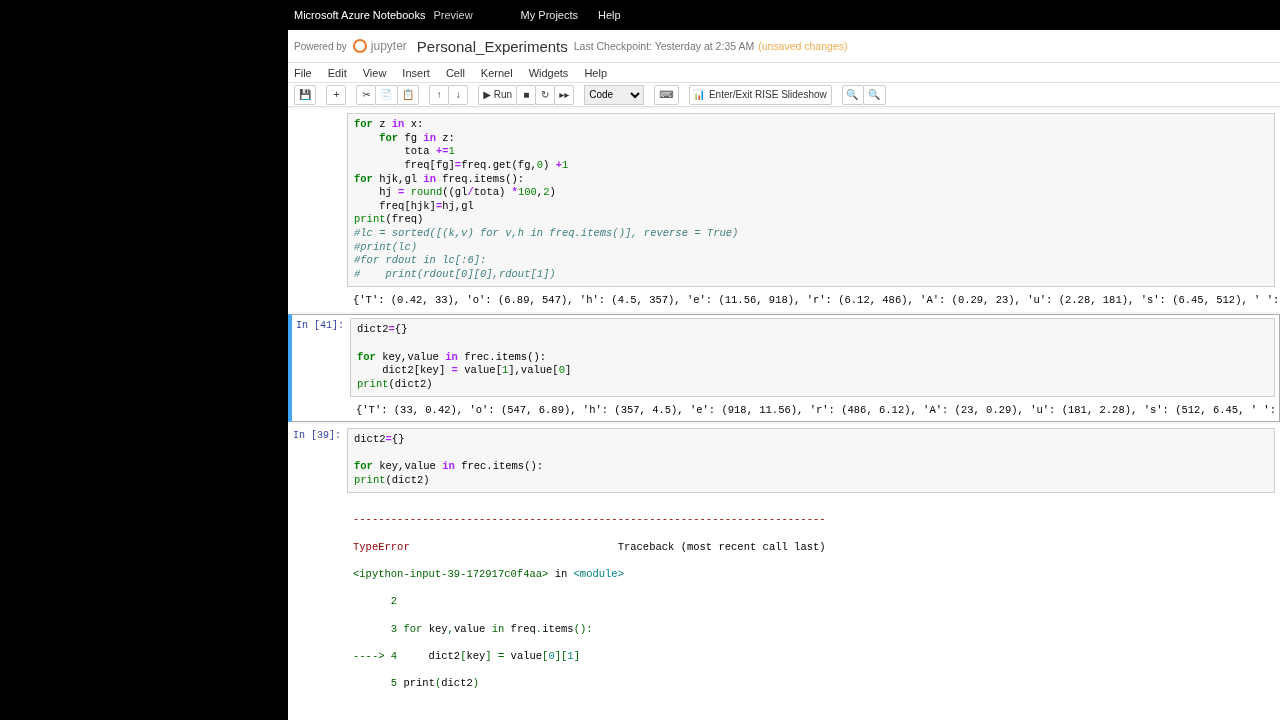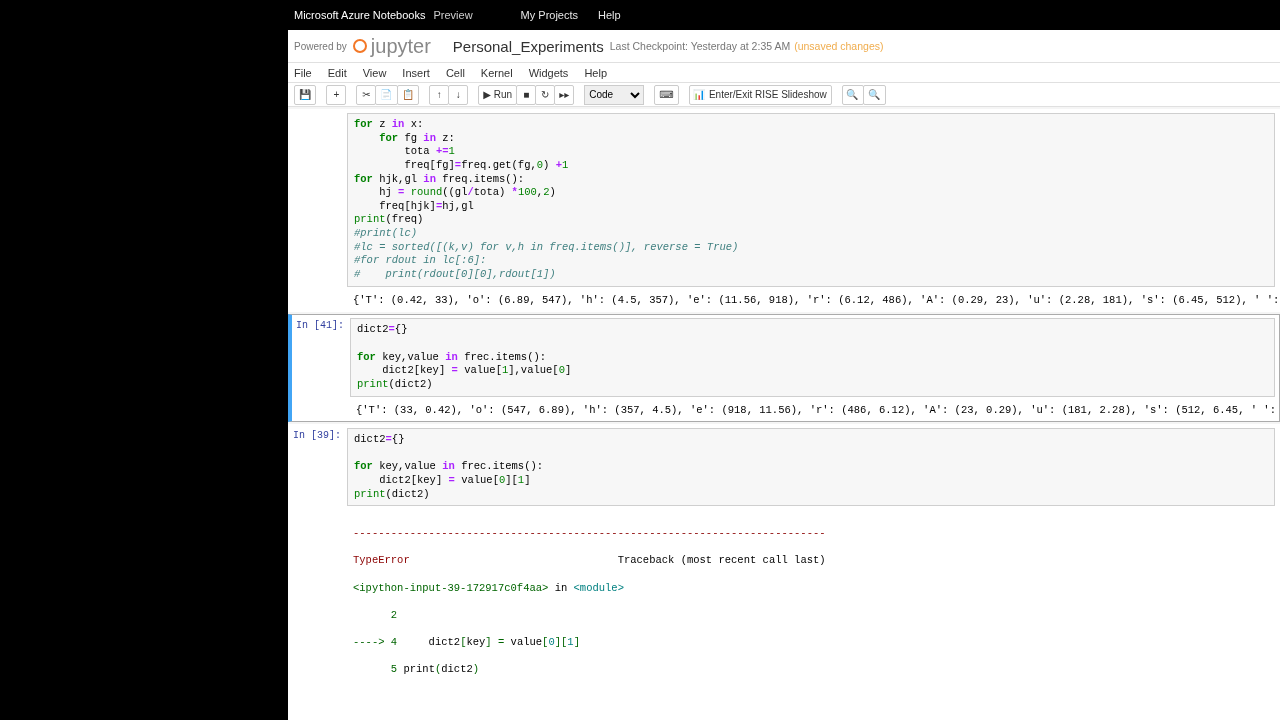--- a/index.html
+++ b/index.html
@@ -5,21 +5,21 @@
     * { margin: 0; padding: 0; box-sizing: border-box; }
     body { font-family: "Helvetica Neue", Helvetica, Arial, sans-serif; font-size: 13px; background: #000; }
     .page-wrap { width: 992px; margin-left: 288px; background: #fff; min-height: 720px; }
     .azure-header { background: #000; color: #fff; height: 30px; display: flex; align-items: center; padding: 0 6px; font-size: 11px; }
     .azure-header .brand { font-weight: 500; }
     .azure-header .preview { margin-left: 8px; opacity: 0.8; }
     .azure-header .nav { margin-left: 48px; display: flex; gap: 20px; }
     .azure-header .nav span { opacity: 0.9; }
     .logo-bar { display: flex; align-items: center; height: 25px; padding: 16px 6px; border-bottom: 1px solid #e0e0e0; }
     .pb { font-size: 10px; color: #777; margin-right: 6px; }
-    .jupyter-logo { display: flex; align-items: center; gap: 4px; font-size: 20px; color: #888; margin-right: 22px; }
+    .jupyter-logo { display: flex; align-items: flex-start; gap: 4px; font-size: 12px; color: #888; margin-right: 10px; }
     .jupyter-logo .orb { width: 14px; height: 14px; border: 2px solid #f37726; border-radius: 50%; position: relative; }
     .nb-name { font-size: 15px; color: #333; }
     .checkpoint { font-size: 10.5px; color: #777; margin-left: 6px; text-align: right; }
     .unsaved { color: #f0ad4e; margin-left: 4px; font-size: 10.5px; }
     .menubar { display: flex; align-items: center; height: 20px; padding: 0 6px; font-size: 11px; color: #333; border-bottom: 1px solid #e0e0e0; gap: 16px; }
     .toolbar { display: flex; align-items: center; height: 24px; padding: 2px 6px; border-bottom: 1px solid #e0e0e0; gap: 2px; }
     .tb-btn { border: 1px solid #ccc; background: #fff; height: 20px; min-width: 20px; display: inline-flex; align-items: center; justify-content: center; font-size: 10px; border-radius: 2px; padding: 0 4px; color: #333; }
     .tb-group { display: flex; gap: 0; }
     .tb-group .tb-btn:not(:first-child) { margin-left: -1px; }
     .tb-sel { height: 20px; font-size: 10px; border: 1px solid #ccc; min-width: 60px; }
@@ -123,22 +123,22 @@
       <div class="cell-body">
         <div class="input-area">
 <div class="code-line"><span class="kw">for</span> z <span class="op">in</span> x:</div>
 <div class="code-line">    <span class="kw">for</span> fg <span class="op">in</span> z:</div>
 <div class="code-line">        tota <span class="op">+=</span><span class="num">1</span></div>
 <div class="code-line">        freq[fg]<span class="op">=</span>freq.get(fg,<span class="num">0</span>) <span class="op">+</span><span class="num">1</span></div>
 <div class="code-line"><span class="kw">for</span> hjk,gl <span class="op">in</span> freq.items():</div>
 <div class="code-line">    hj <span class="op">=</span> <span class="bi">round</span>((gl<span class="op">/</span>tota) <span class="op">*</span><span class="num">100</span>,<span class="num">2</span>)</div>
 <div class="code-line">    freq[hjk]<span class="op">=</span>hj,gl</div>
 <div class="code-line"><span class="bi">print</span>(freq)</div>
+<div class="code-line"><span class="cmt">#lc = sorted([(k,v) for v,h in freq.items()], reverse = True)</span></div>
 <div class="code-line"><span class="cmt">#print(lc)</span></div>
-<div class="code-line"><span class="cmt">#lc = sorted([(k,v) for v,h in freq.items()], reverse = True)</span></div>
 <div class="code-line"><span class="cmt">#for rdout in lc[:6]:</span></div>
 <div class="code-line"><span class="cmt">#    print(rdout[0][0],rdout[1])</span></div>
         </div>
         <div class="output-area">{'T': (0.42, 33), 'o': (6.89, 547), 'h': (4.5, 357), 'e': (11.56, 918), 'r': (6.12, 486), 'A': (0.29, 23), 'u': (2.28, 181), 's': (6.45, 512), ' ': (1.15, 91), 'y': (1.85, 147), 'm': (2.02, 160), 'd': (3.38, 268), '-': (0.21, 17), 'f': (1.62, 129), 'w': (1.85, 147), 'c': (2.7, 214), '3, 24), 'N': (0.24, 19), 'S': (0.34, 27), 'W': (0.19, 15), 'v': (0.77, 61), 'V': (0.06, 5), 'X': (0.23, 18), 'p': (1.59, 126), '7': (0.09, 7), (0.18, 14), 'M': (0.24, 19), 'J': (0.06, 5), '"': (1.35, 107), 'H': (0.2, 16), ',': (0.03, 2), 'I': (0.35, 28), 'q': (0.08, 6), 'P': (0.16, 1, 1), 'U': (0.04, 3), 'F': (0.08, 6), '=': (0.04, 3), '4': (0.01, 1), '9': (0.05, 4), '6': (0.04, 3), '8': (0.05, 4)}</div>
       </div>
     </div>
 
     <div class="cell selected">
       <div class="prompt">In [41]:</div>
       <div class="cell-body">
@@ -153,28 +153,28 @@
       </div>
     </div>
 
     <div class="cell">
       <div class="prompt">In [39]:</div>
       <div class="cell-body">
         <div class="input-area">
 <div class="code-line">dict2<span class="op">=</span>{}</div>
 <div class="code-line">&nbsp;</div>
 <div class="code-line"><span class="kw">for</span> key,value <span class="op">in</span> frec.items():</div>
-<div class="code-line">    dict2[key] <span class="op">=</span> value[<span class="num">0</span>][<span class="num">1</span>]</div>
 <div class="code-line"><span class="bi">print</span>(dict2)</div>
         </div>
         <div class="output-area">
 <div class="code-line"><span class="err-dash">---------------------------------------------------------------------------</span></div>
 <div class="code-line"><span class="err0">TypeError</span>                                 Traceback (most recent call last)</div>
 <div class="code-line"><span class="err1">&lt;ipython-input-39-172917c0f4aa&gt;</span> in <span class="err2">&lt;module&gt;</span></div>
 <div class="code-line">      <span class="err1">2</span> </div>
+<div class="code-line">      <span class="err1">3</span> <span class="err1">for</span> key<span class="err1">,</span>value <span class="err1">in</span> freq<span class="err1">.</span>items<span class="err1">():</span></div>
 <div class="code-line"><span class="err1">----&gt; 4</span>     dict2<span class="err1">[</span>key<span class="err1">]</span> <span class="err1">=</span> value<span class="err1">[</span><span class="err2">0</span><span class="err1">][</span><span class="err2">1</span><span class="err1">]</span></div>
 <div class="code-line">      <span class="err1">5</span> print<span class="err1">(</span>dict2<span class="err1">)</span></div>
 <div class="code-line">&nbsp;</div>
 
         </div>
       </div>
     </div>
 
   </div>
 </div>

